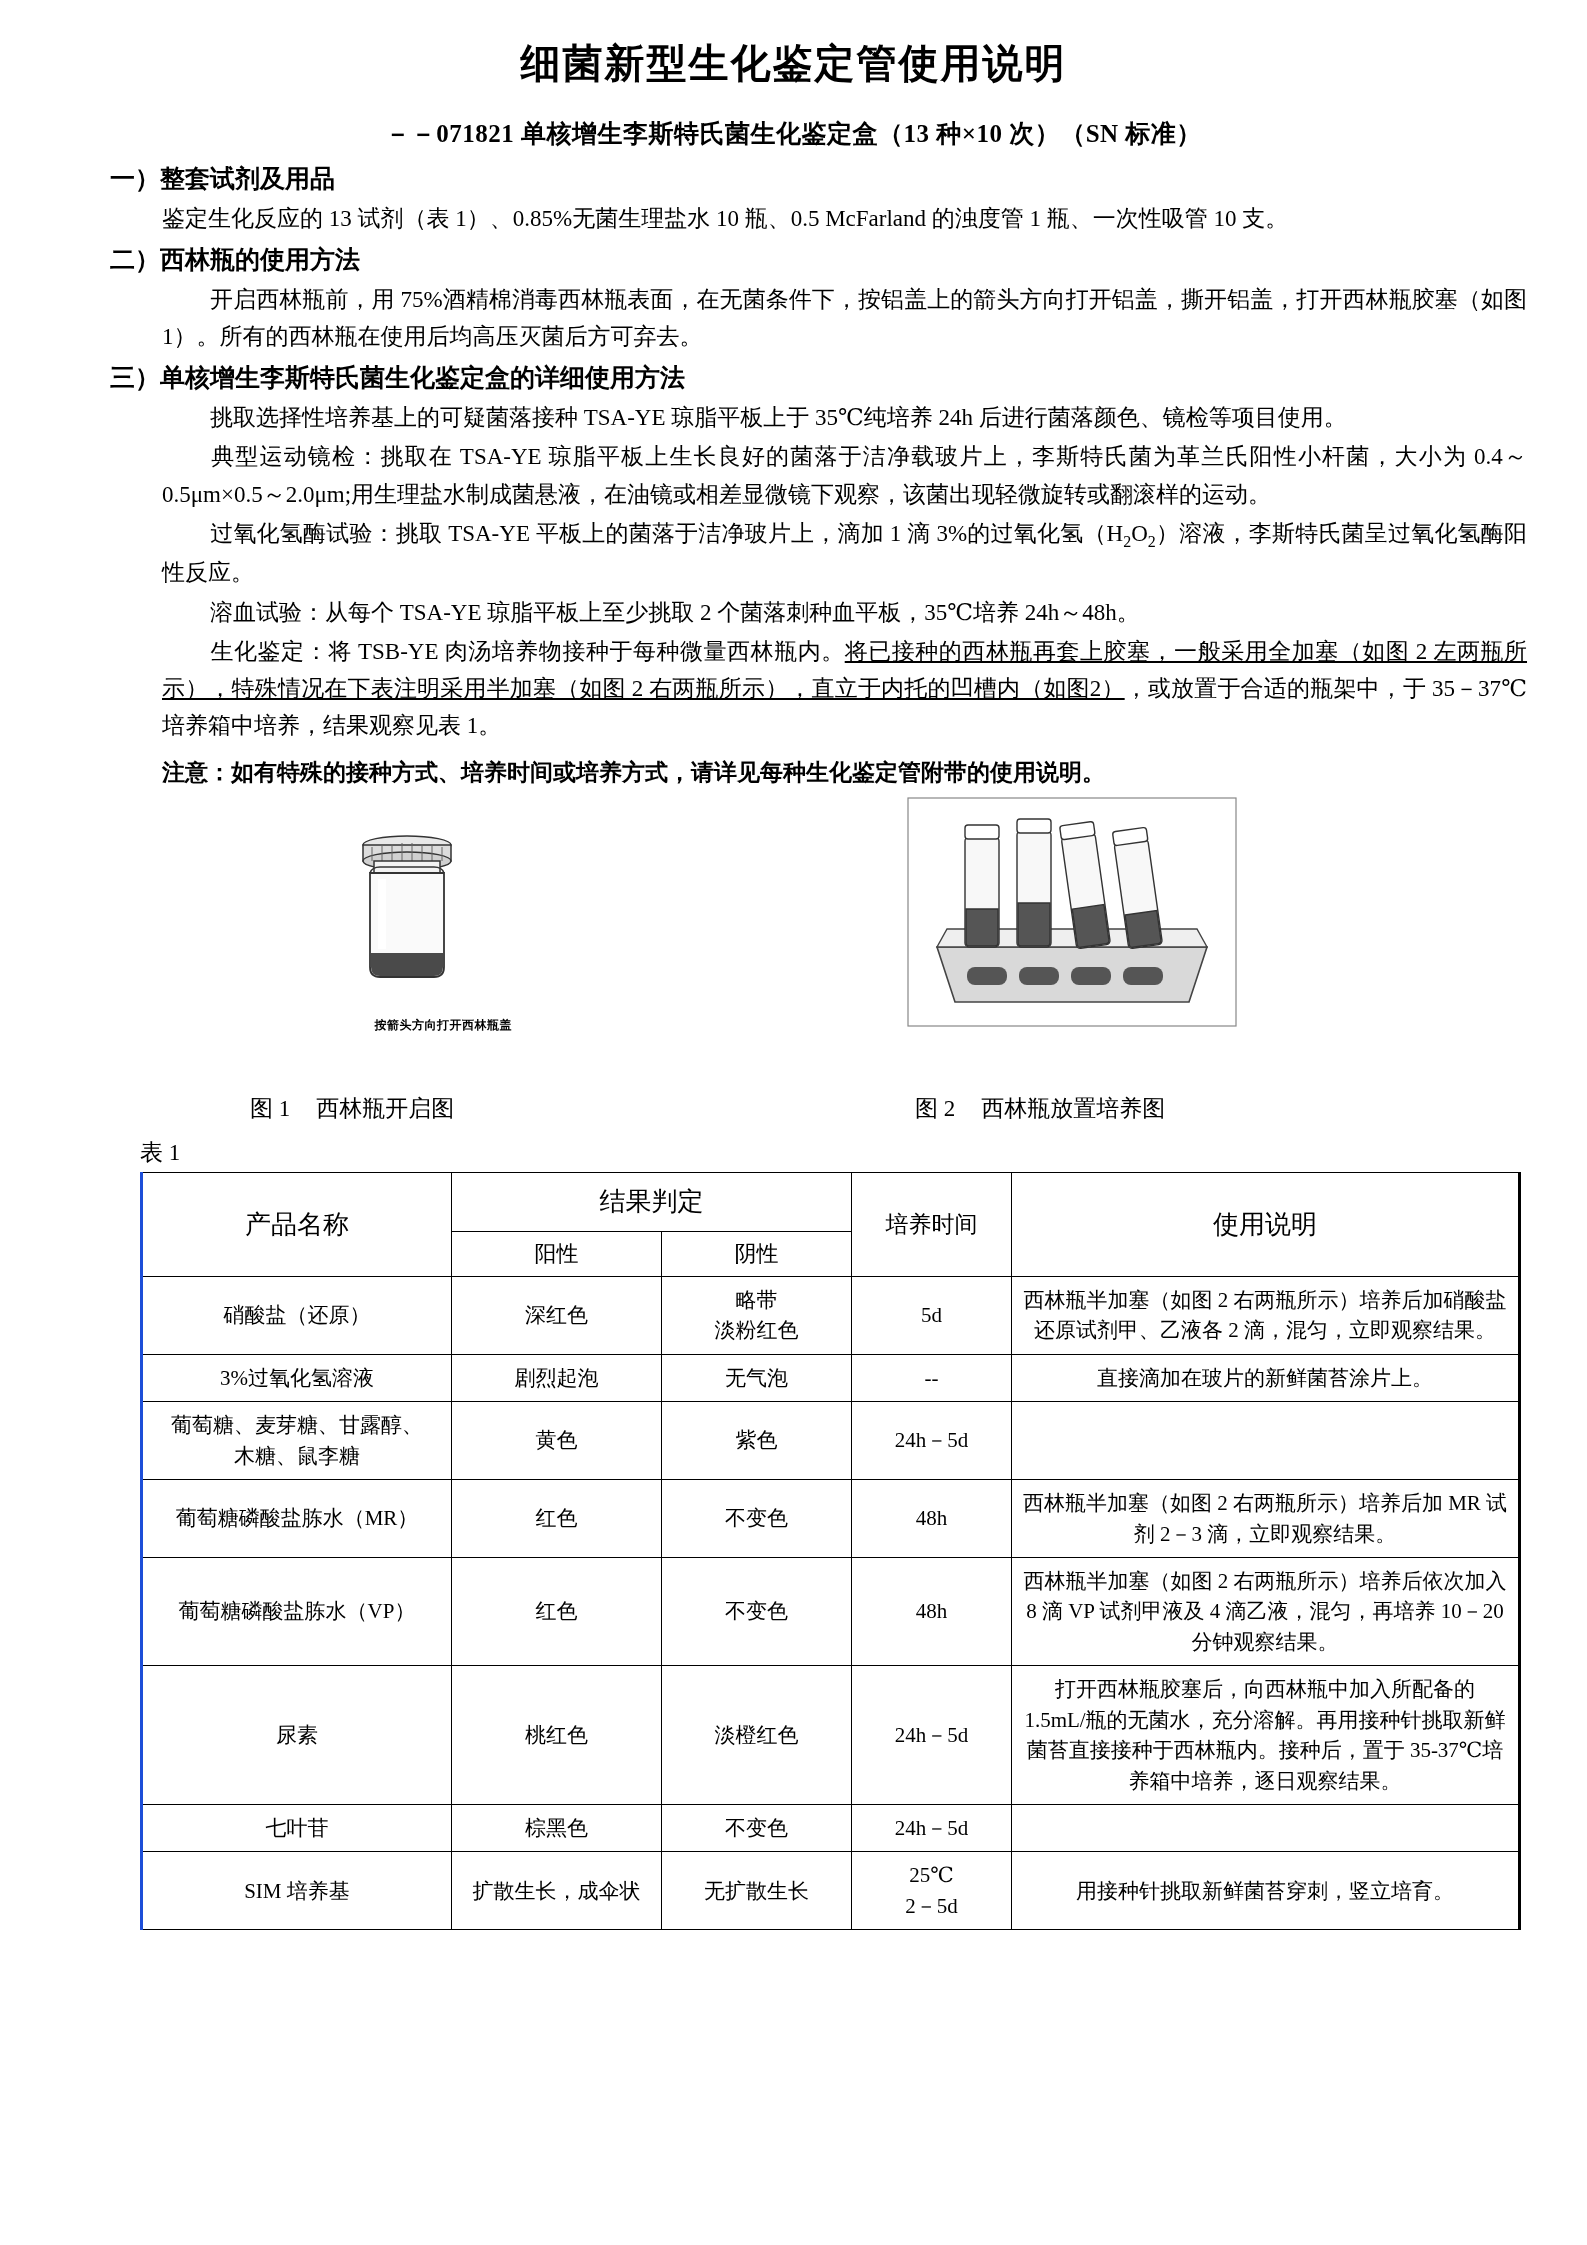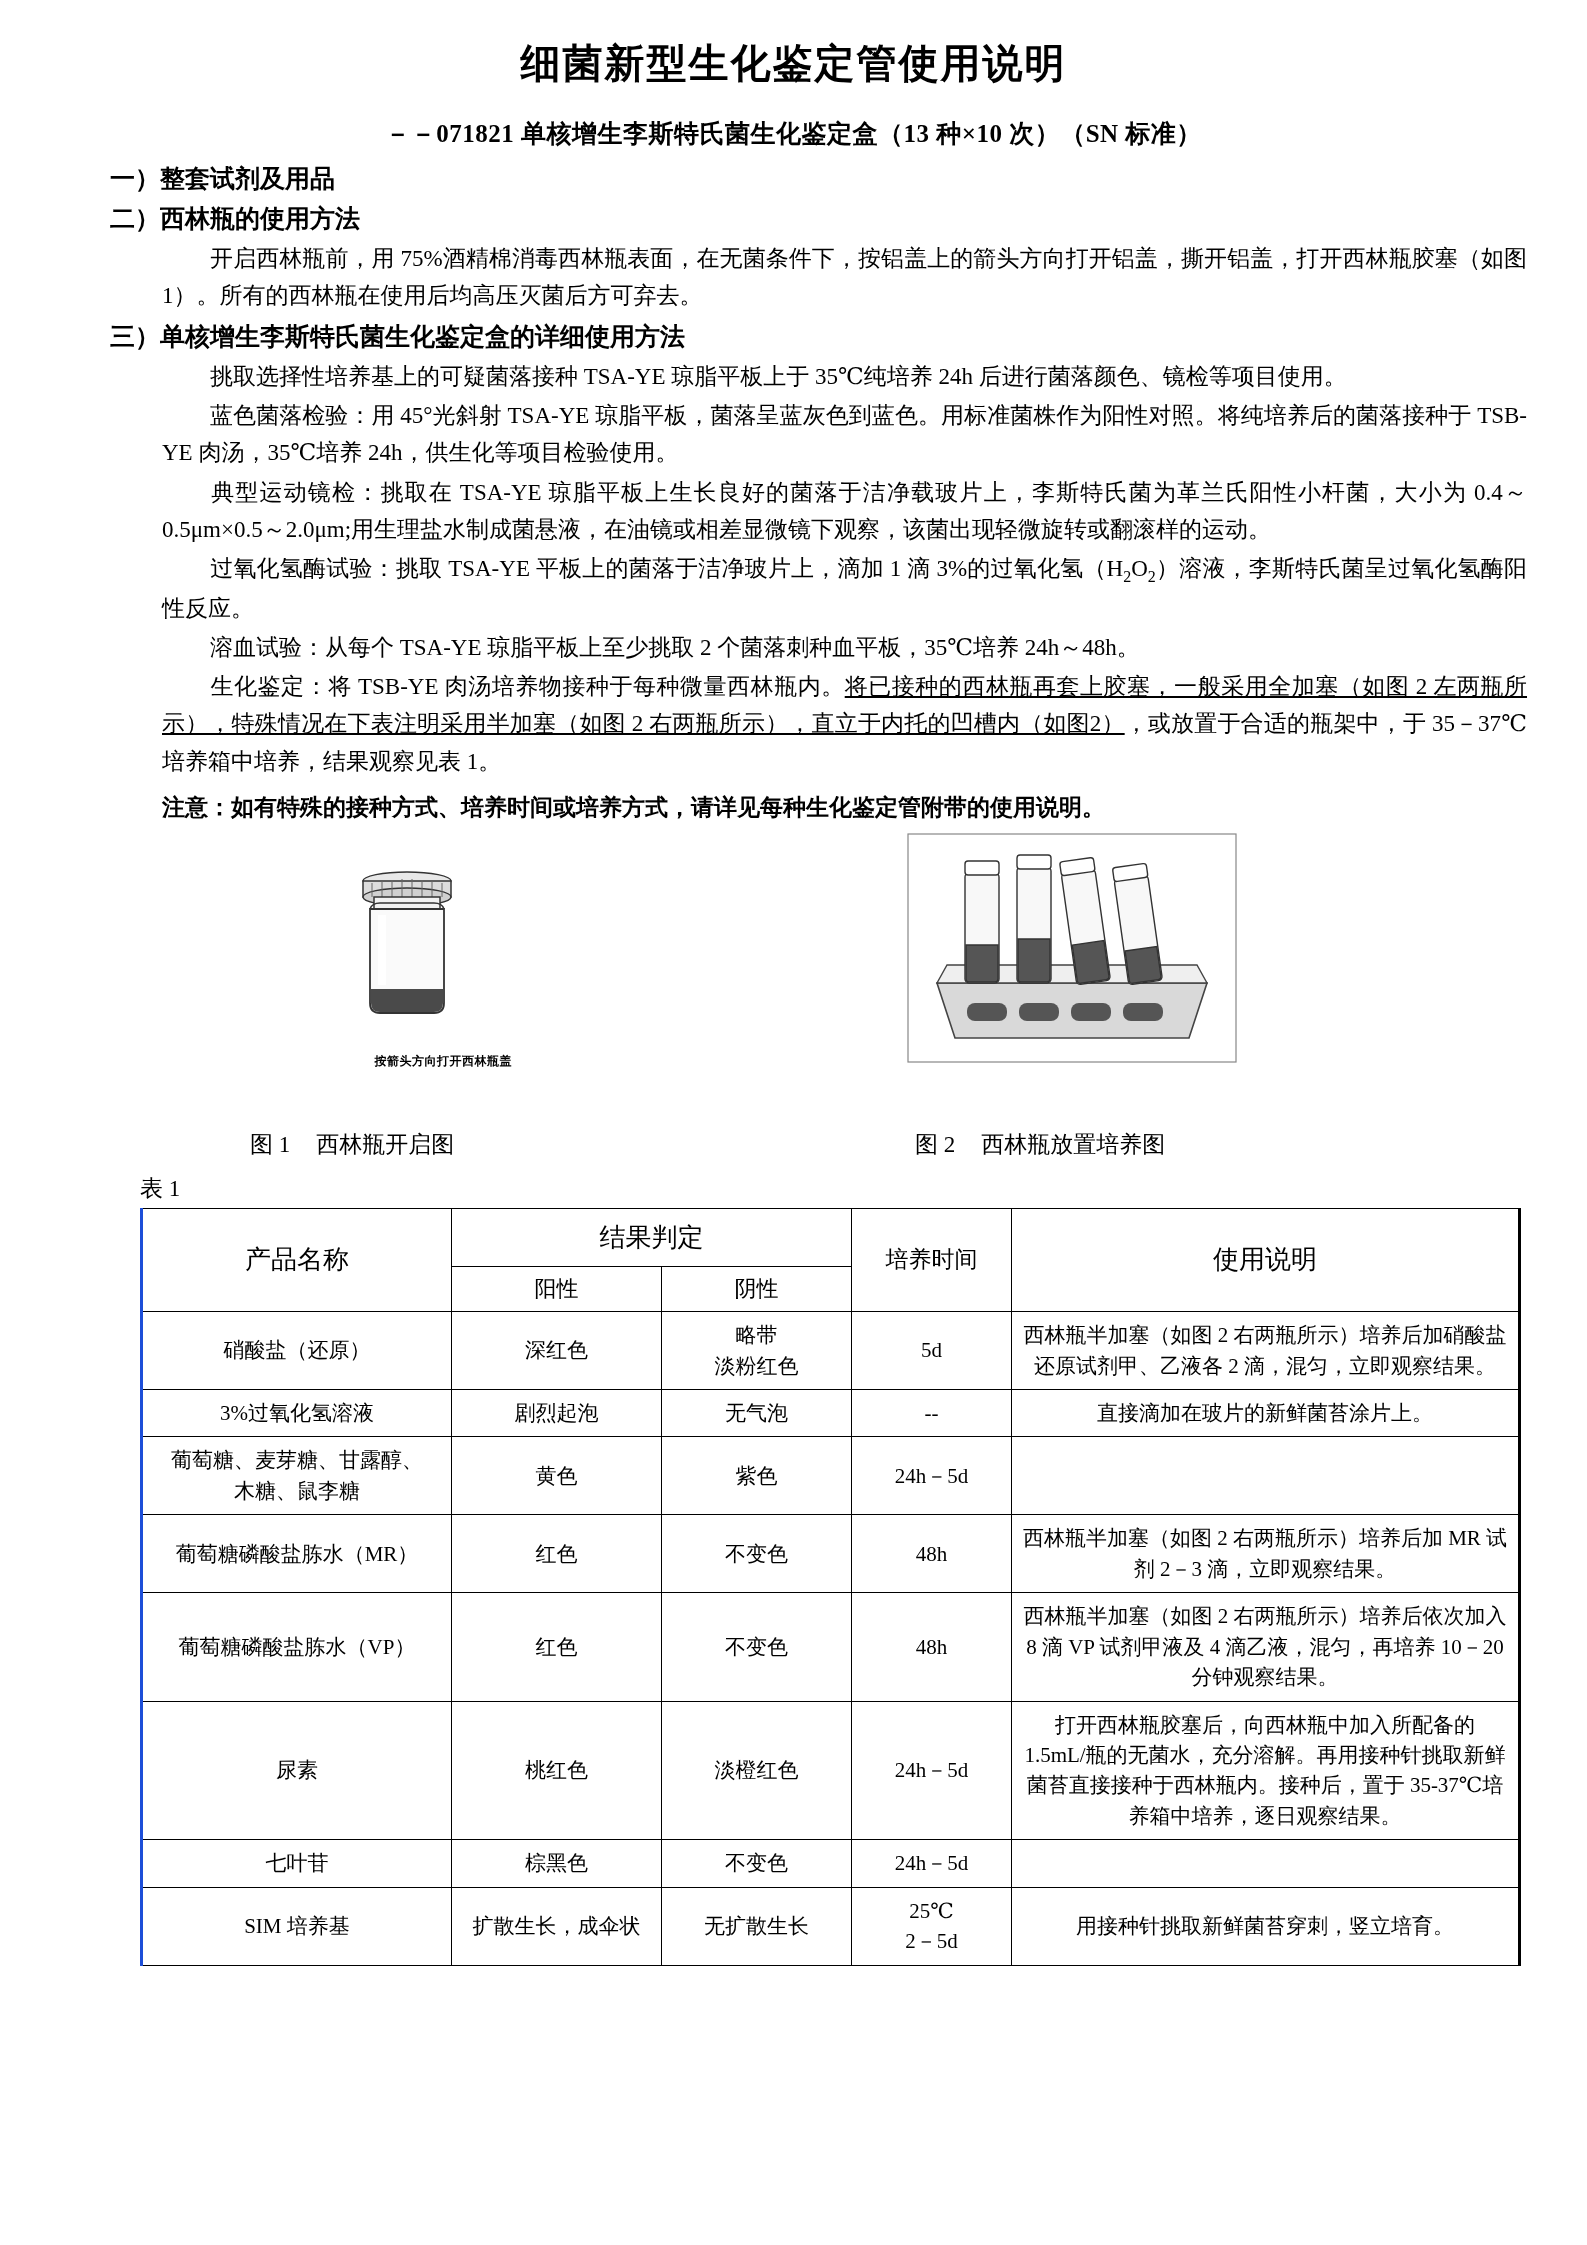--- a/index.html
+++ b/index.html
@@ -145,27 +145,27 @@
 </head>
 <body>
 
 <div class="page">
 
   <div class="doc-title">细菌新型生化鉴定管使用说明</div>
 
   <div class="subtitle">－－071821 单核增生李斯特氏菌生化鉴定盒（13 种×10 次）（SN 标准）</div>
 
   <div class="section-head">一）整套试剂及用品</div>
+  <div class="para"><span>鉴定生化反应的 13 试剂（表 1）、0.85%无菌生理盐水 10 瓶、0.5 McFarland 的浊度管 1 瓶、一次性吸管 10 支。</span></div>
 
   <div class="section-head">二）西林瓶的使用方法</div>
   <div class="para"><span class="ind"></span><span>开启西林瓶前，用 75%酒精棉消毒西林瓶表面，在无菌条件下，按铝盖上的箭头方向打开铝盖，撕开铝盖，打开西林瓶胶塞（如图 1）。所有的西林瓶在使用后均高压灭菌后方可弃去。</span></div>
 
   <div class="section-head">三）单核增生李斯特氏菌生化鉴定盒的详细使用方法</div>
   <div class="para"><span class="ind"></span><span>挑取选择性培养基上的可疑菌落接种 TSA-YE 琼脂平板上于 35℃纯培养 24h 后进行菌落颜色、镜检等项目使用。</span></div>
-  <div class="para"><span class="ind"></span><span>蓝色菌落检验：用 45°光斜射 TSA-YE 琼脂平板，菌落呈蓝灰色到蓝色。用标准菌株作为阳性对照。将纯培养后的菌落接种于 TSB-YE 肉汤，35℃培养 24h，供生化等项目检验使用。</span></div>
   <div class="para"><span class="ind"></span><span>典型运动镜检：挑取在 TSA-YE 琼脂平板上生长良好的菌落于洁净载玻片上，李斯特氏菌为革兰氏阳性小杆菌，大小为 0.4～0.5μm×0.5～2.0μm;用生理盐水制成菌悬液，在油镜或相差显微镜下观察，该菌出现轻微旋转或翻滚样的运动。</span></div>
   <div class="para"><span class="ind"></span><span>过氧化氢酶试验：挑取 TSA-YE 平板上的菌落于洁净玻片上，滴加 1 滴 3%的过氧化氢（H</span><span class="small-sub">2</span><span>O</span><span class="small-sub">2</span><span>）溶液，李斯特氏菌呈过氧化氢酶阳性反应。</span></div>
   <div class="para"><span class="ind"></span><span>溶血试验：从每个 TSA-YE 琼脂平板上至少挑取 2 个菌落刺种血平板，35℃培养 24h～48h。</span></div>
   <div class="para"><span class="ind"></span><span>生化鉴定：将 TSB-YE 肉汤培养物接种于每种微量西林瓶内。</span><span class="u">将已接种的西林瓶再套上胶塞，一般采用全加塞（如图 2 左两瓶所示），特殊情况在下表注明采用半加塞（如图 2 右两瓶所示），直立于内托的凹槽内（如图2）</span><span>，或放置于合适的瓶架中，于 35－37℃培养箱中培养，结果观察见表 1。</span></div>
 
   <div class="note"><b>注意：</b><b>如有特殊的接种方式、培养时间或培养方式，请详见每种生化鉴定管附带的使用说明。</b></div>
 
   <div class="figures">
 
     <div class="fig1-wrap">

